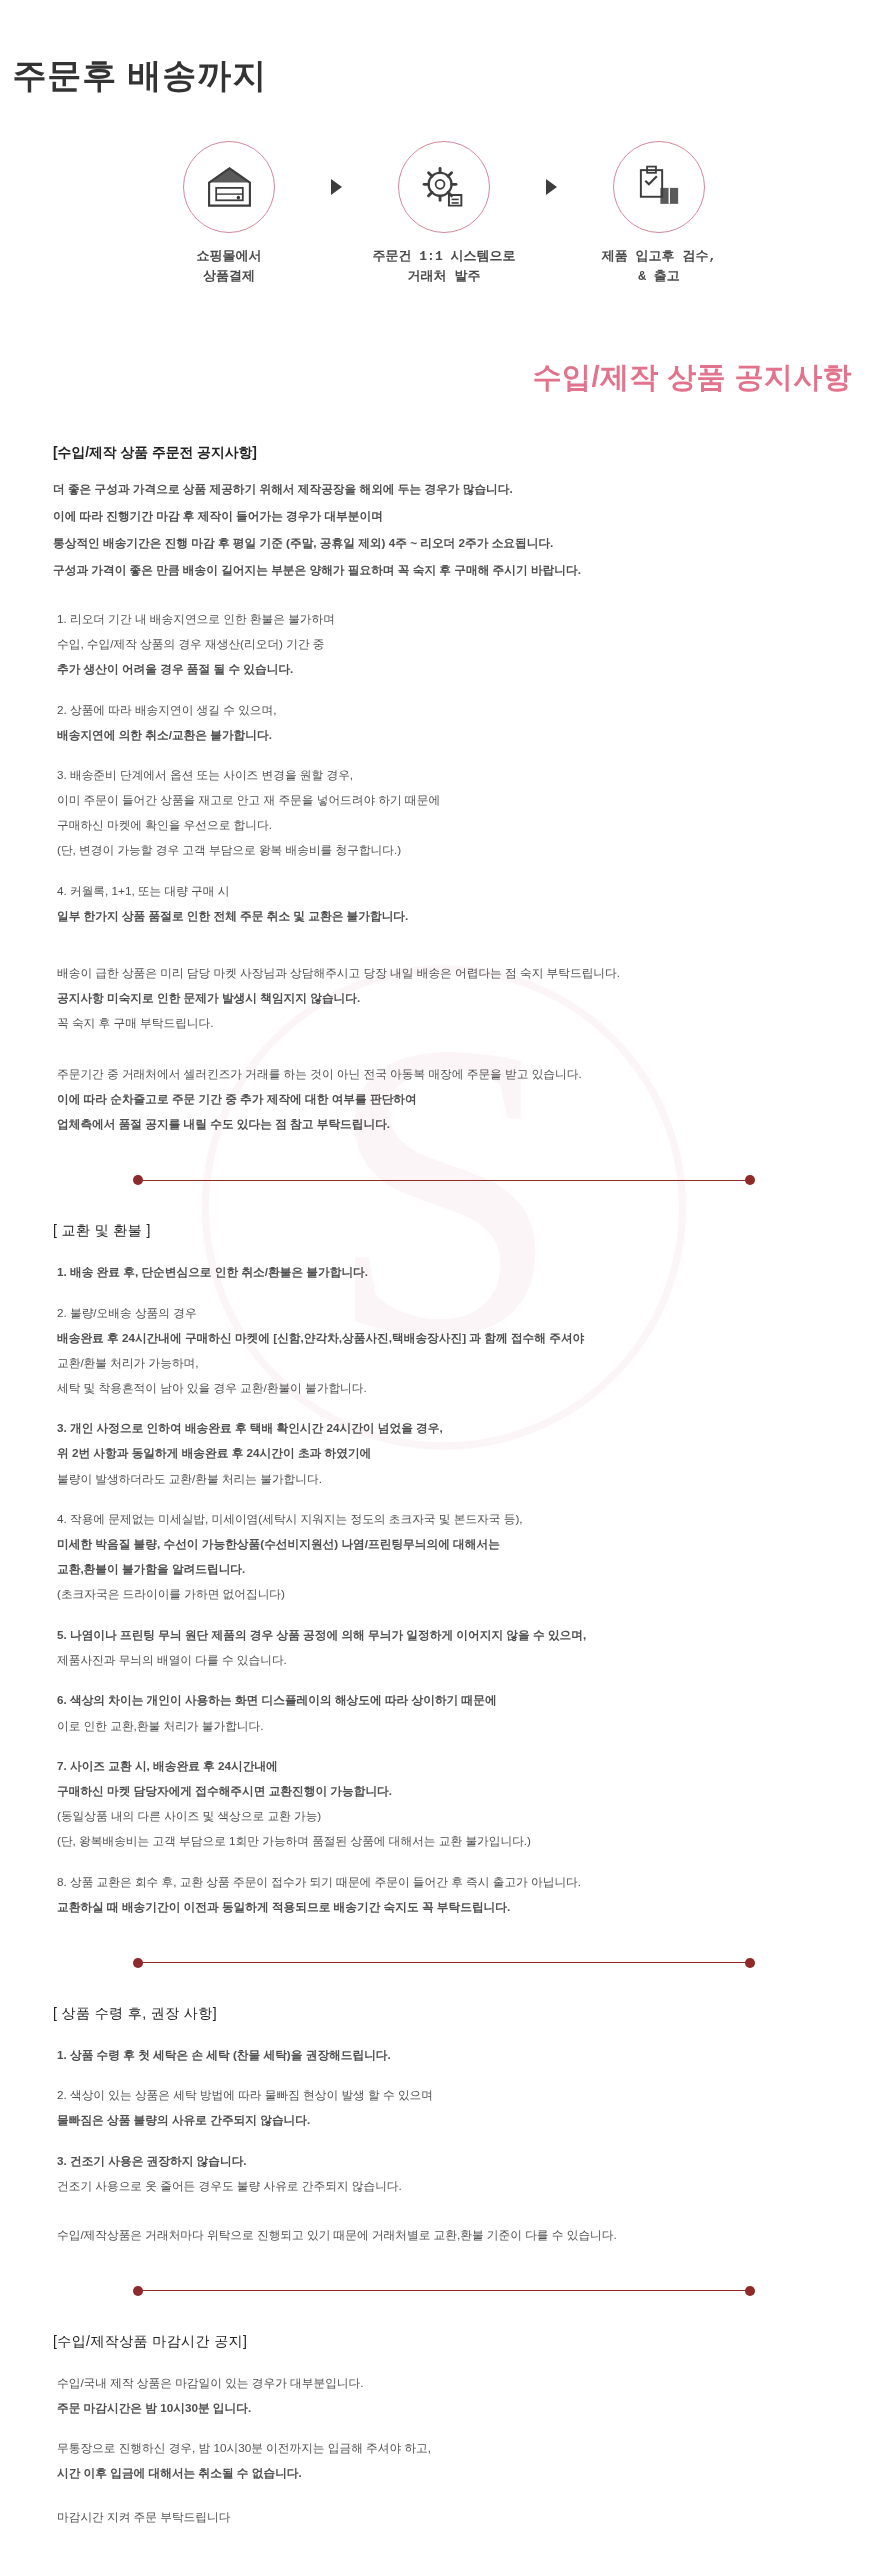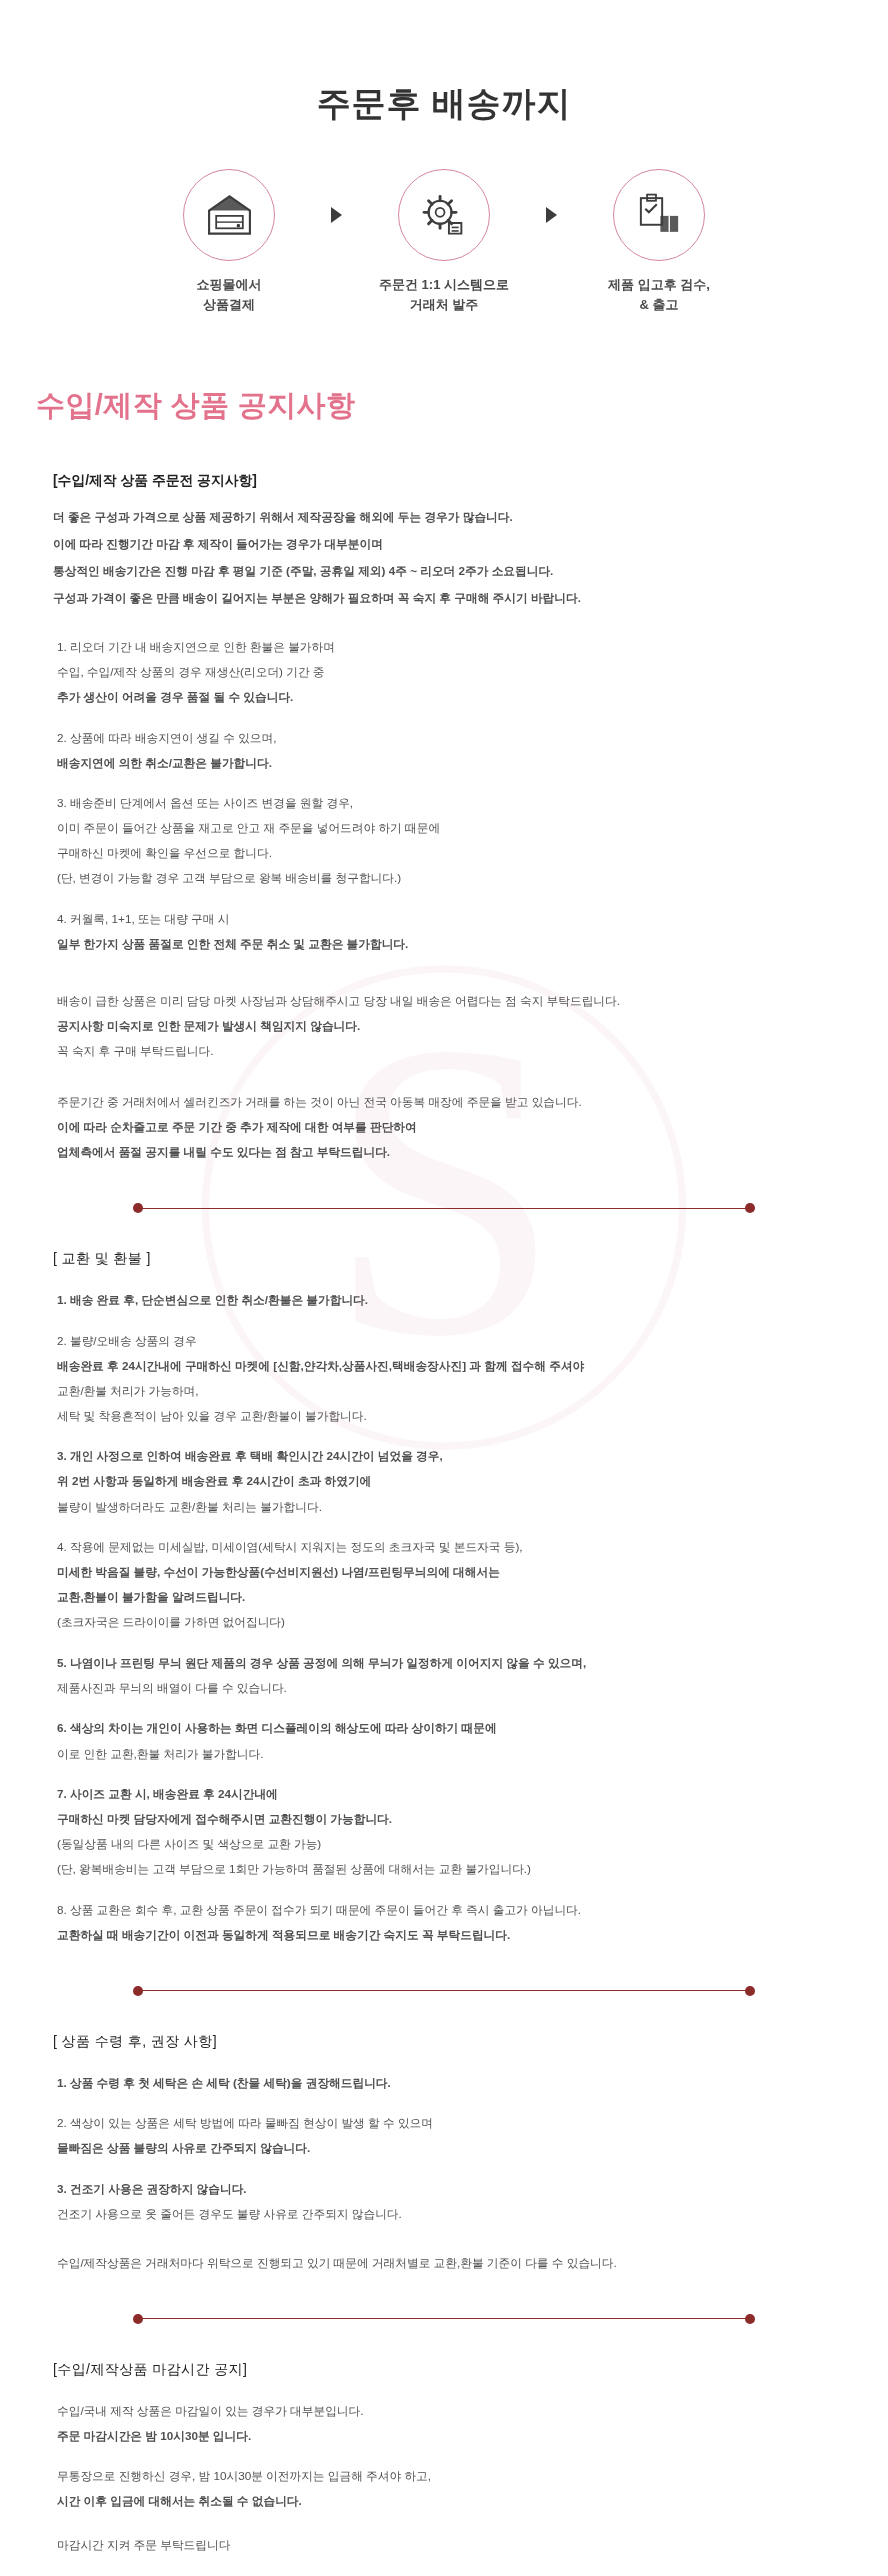--- a/index.html
+++ b/index.html
@@ -16,22 +16,22 @@
   .page {
     width: 888px;
     min-height: 2576px;
     position: relative;
     background: #fff;
     overflow: hidden;
   }
 
   
   .top-title-wrap {
-    padding-top: 83px;
-    text-align: center;
+    padding-top: 55px;
+    text-align: left;
   }
   .top-title {
     display: inline-block;
     position: relative;
     font-size: 34px;
     font-weight: bold;
     color: #333333;
     letter-spacing: 0.9px;
     padding: 1.8px 12.4px 3.6px 12.4px;
     line-height: 1.1;
@@ -50,20 +50,21 @@
   .flow {
     margin-top: 43px;
     display: flex;
     justify-content: center;
     align-items: flex-start;
     gap: 0px;
   }
   .flow-step {
     width: 174px;
     text-align: center;
+    font-family: Liberation Mono, monospace;
   }
   .flow-circle {
     width: 92px;
     height: 92px;
     border: 1.8px solid #d5879a;
     border-radius: 50%;
     margin: 0 auto;
     display: flex;
     align-items: center;
     justify-content: center;
@@ -87,21 +88,21 @@
   .flow-arrow .tri {
     width: 0; height: 0;
     border-left: 11.5px solid #3d3d3d;
     border-top: 8px solid transparent;
     border-bottom: 8px solid transparent;
   }
 
   
   .pink-title-wrap {
     margin-top: 66px;
-    text-align: left;
+    text-align: right;
   }
   .pink-title {
     display: inline-block;
     position: relative;
     font-size: 29px;
     font-weight: bold;
     color: #e3738c;
     padding: 5.3px 36px 7px 36px;
     letter-spacing: 0.4px;
   }

